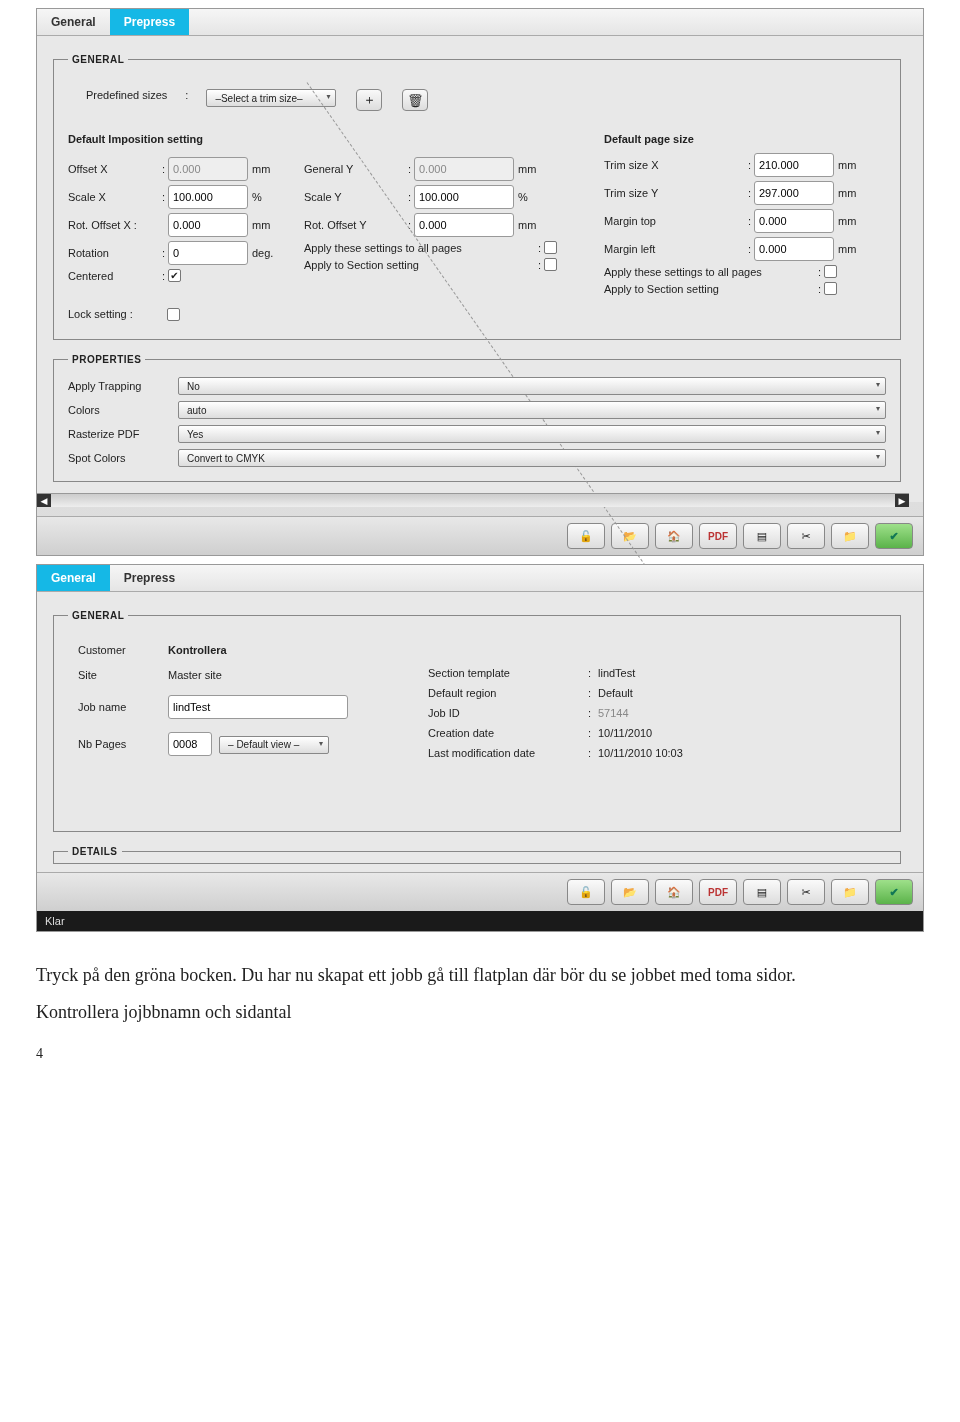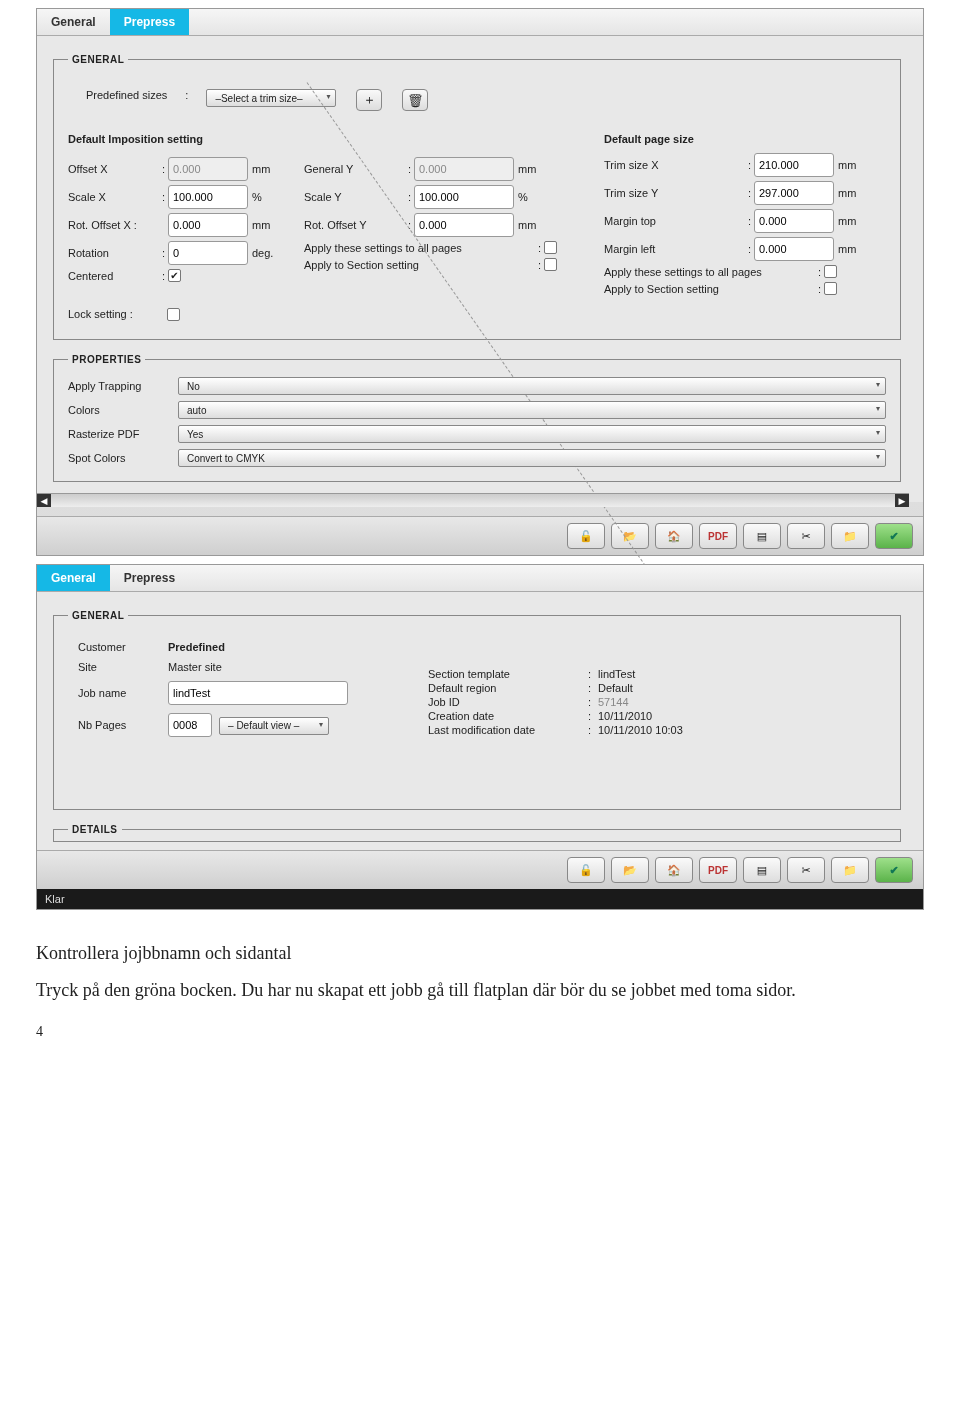--- a/index.html
+++ b/index.html
@@ -37,21 +37,21 @@
   .props-grid { display: grid; grid-template-columns: 110px auto; align-items: center; row-gap: 6px; }
   .iconbtn { width: 26px; height: 22px; border: 1px solid #888; border-radius: 4px; background: linear-gradient(#f9f9f9,#ddd); display: inline-flex; align-items: center; justify-content: center; margin-left: 6px; font-size: 13px; }
   .toolbar { background: linear-gradient(#e8e8e8,#cfcfcf); border-top: 1px solid #aaa; padding: 6px 10px; display: flex; justify-content: flex-end; gap: 6px; }
   .tbtn { width: 38px; height: 26px; border: 1px solid #888; border-radius: 4px; background: linear-gradient(#fafafa,#ddd); display:flex;align-items:center;justify-content:center;font-size:11px; }
   .status-bar { background: #1a1a1a; color: #ddd; font-size: 11px; padding: 4px 8px; }
   .doc-text { width: 888px; margin: 30px auto 10px; font-family: "Adobe Garamond Pro", Georgia, serif; font-size: 18px; line-height: 1.5; color: #222; }
   .doc-text p { margin: 10px 0; }
   .pagenum { font-size: 14px; margin: 20px auto 10px; width: 888px; font-family: Georgia, serif;}
   .dashed-line { position: absolute; border-top: 1px dashed #999; transform-origin: left; }
   .gen2-grid { display:grid; grid-template-columns: 90px 200px; row-gap:8px; align-items:center;}
-  .gen2-right { display:grid; grid-template-columns: 160px 10px 160px; align-items:center;}
+  .gen2-right { display:grid; grid-template-columns: 160px 10px 160px; row-gap:8px; align-items:center;}
 </style>
 </head>
 <body>
 
 <div class="page">
 
 <div class="app-window" style="position:relative;">
   <div class="tabs">
     <div class="tab">General</div>
     <div class="tab active">Prepress</div>
@@ -259,21 +259,21 @@
     <div class="down">▼</div>
   </div>
 
   <div class="panel-body" style="padding-right:20px;">
     <fieldset class="group">
       <legend>GENERAL</legend>
 
       <div style="display:flex; gap:60px; padding:8px 10px;">
         <div class="gen2-grid">
           <span class="lbl">Customer</span>
-          <span class="lbl" style="font-weight:bold;">Predefined</span>
+          <span class="lbl" style="font-weight:bold;">Kontrollera</span>
 
           <span class="lbl">Site</span>
           <span class="lbl">Master site</span>
 
           <span class="lbl">Job name</span>
           <input type="text" class="field" style="width: 180px;" value="lindTest">
 
           <span class="lbl">Nb Pages</span>
           <span>
             <input type="text" class="field" style="width: 44px;" value="0008">
@@ -334,18 +334,18 @@
           <span style="color:#b33;">📁</span>
         </div>
     <div class="tbtn" style="background:linear-gradient(#9ee08a,#5bb34a);">
           <span style="color:#175; font-weight:bold;">✔</span>
         </div>
   </div>
   <div class="status-bar">Klar</div>
 </div>
 
 <div class="doc-text">
+  <p>Tryck på den gröna bocken. Du har nu skapat ett jobb gå till flatplan där bör du se jobbet med toma sidor.</p>
   <p>Kontrollera jojbbnamn och sidantal</p>
-  <p>Tryck på den gröna bocken. Du har nu skapat ett jobb gå till flatplan där bör du se jobbet med toma sidor.</p>
 </div>
 <div class="pagenum">4</div>
 
 </div>
 
 </body></html>

